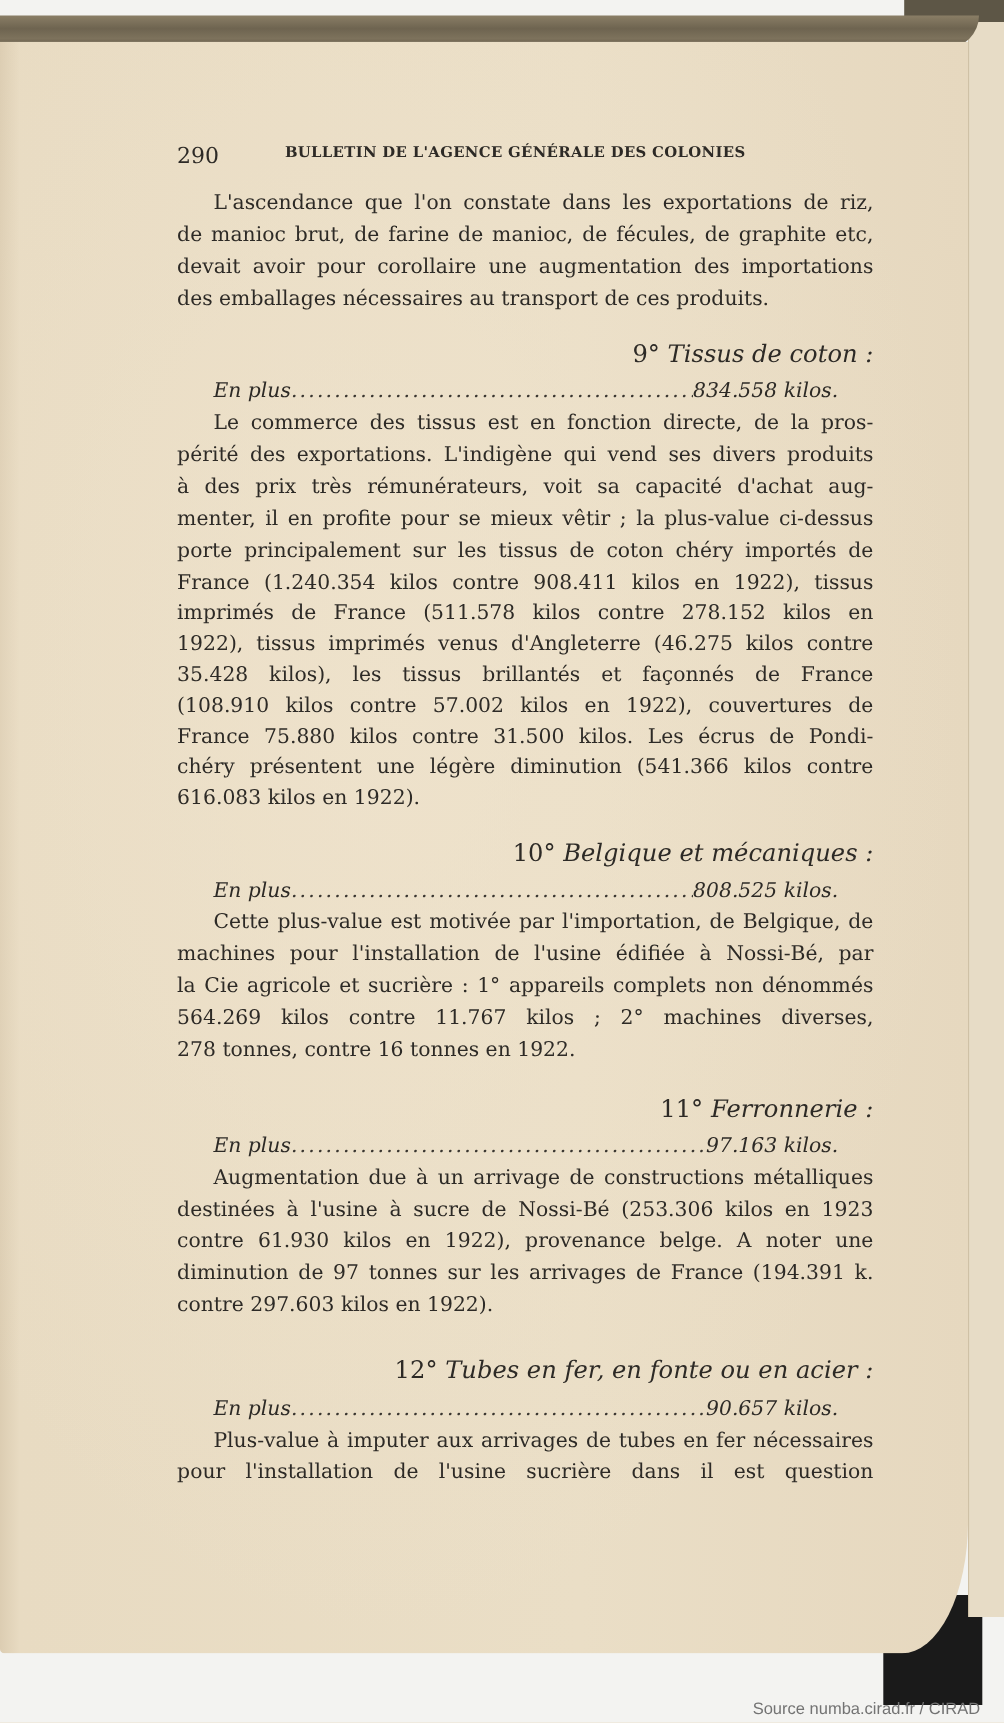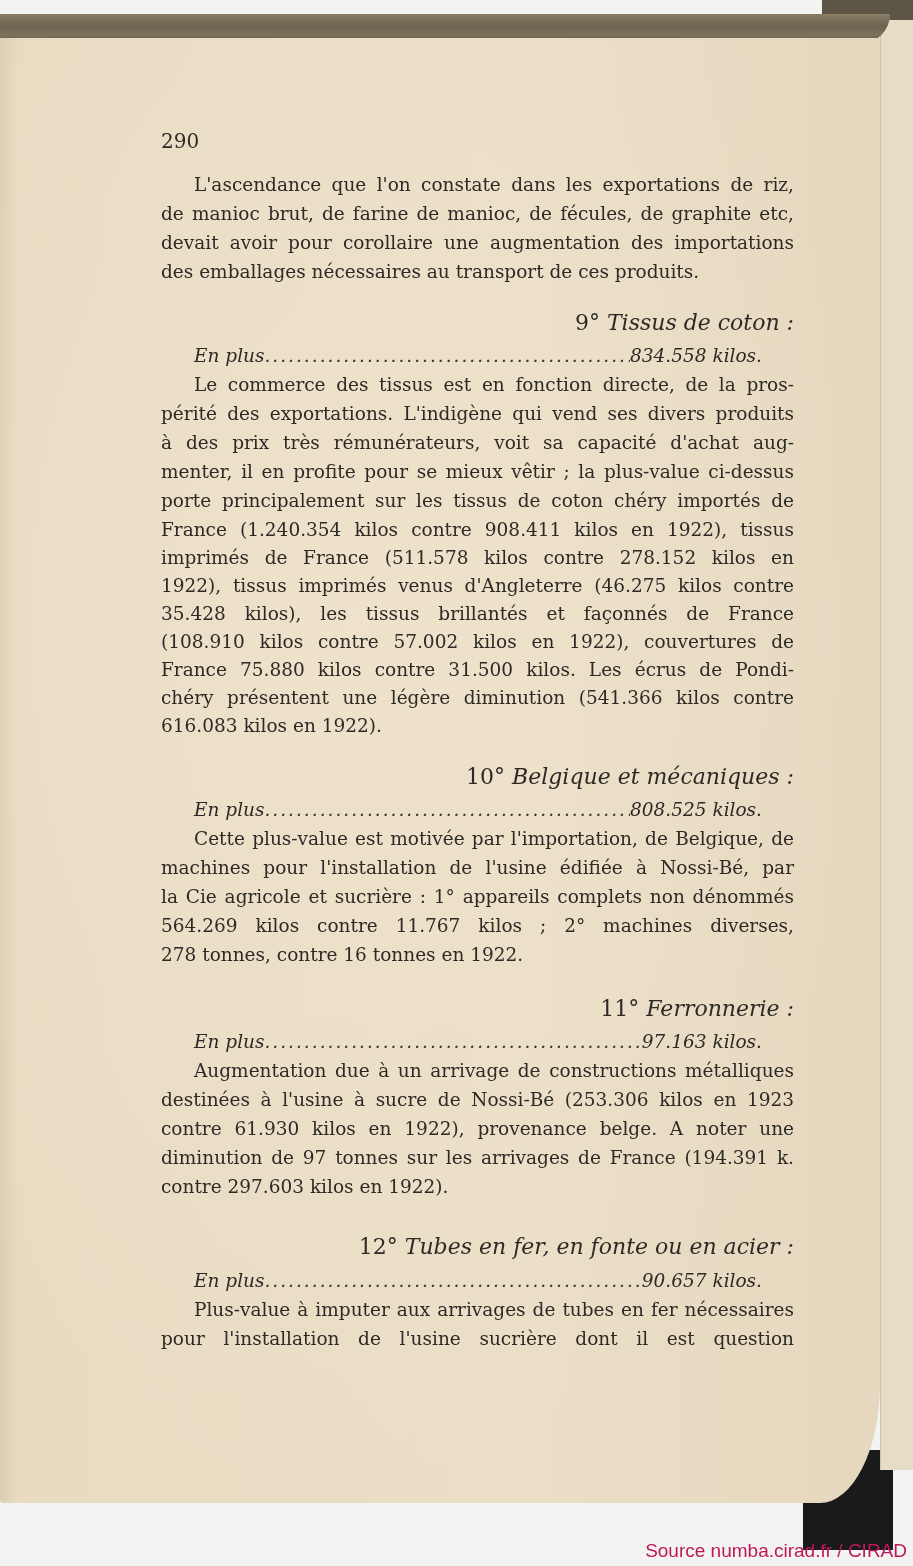--- a/index.html
+++ b/index.html
@@ -61,37 +61,38 @@
     font-size: 22px; line-height: 26px;
   }
   .heading i { font-style: italic; }
   .leader {
     position: absolute; left: 33px; width: 568px;
     font-size: 18.5px; line-height: 29px; display: flex; white-space: nowrap; font-style: italic;
   }
   .leader .dots { flex: 1; overflow: hidden; letter-spacing: 2px; color: #3a3630; }
   .leader .dots::before { content: "................................................................................................"; }
   .source {
-    position: absolute; right: 6px; bottom: 4px;
-    font-family: "Liberation Sans", sans-serif; font-size: 19px; color: #be185d;
+    position: absolute; right: 22px; bottom: 4px;
+    font-family: "Liberation Sans", sans-serif; font-size: 15px; color: #737373;
   }
 </style>
 </head>
 <body>
 
 <div class="top-right-block"></div>
 <div class="right-black"></div>
 <div class="page-right"></div>
 <div class="top-edge"></div>
 
 <div class="page">
   <div class="content">
 
     <div class="running-head">
       <span class="pnum">290</span>
+      <span class="title">BULLETIN DE L'AGENCE GÉNÉRALE DES COLONIES</span>
     </div>
 
     <div class="line indent" style="top:132px">L'ascendance que l'on constate dans les exportations de riz,</div>
     <div class="line" style="top:161px">de manioc brut, de farine de manioc, de fécules, de graphite etc,</div>
     <div class="line" style="top:190px">devait avoir pour corollaire une augmentation des importations</div>
     <div class="line last" style="top:219px">des emballages nécessaires au transport de ces produits.</div>
 
     <div class="heading" style="top:272px">
       <span>9°</span>
       <i>Tissus de coton :</i>
@@ -148,18 +149,18 @@
     <div class="heading" style="top:1196px">
       <span>12°</span>
       <i>Tubes en fer, en fonte ou en acier :</i>
     </div>
     <div class="leader" style="top:1228px">
       <span>En plus</span>
       <span class="dots"></span>
       <span>90.657 kilos.</span>
     </div>
     <div class="line indent" style="top:1257px">Plus-value à imputer aux arrivages de tubes en fer nécessaires</div>
-    <div class="line" style="top:1286px">pour l'installation de l'usine sucrière dont il est question</div>
+    <div class="line" style="top:1286px">pour l'installation de l'usine sucrière dans il est question</div>
 
   </div>
 </div>
 
 <div class="source">Source numba.cirad.fr / CIRAD</div>
 
 </body></html>

